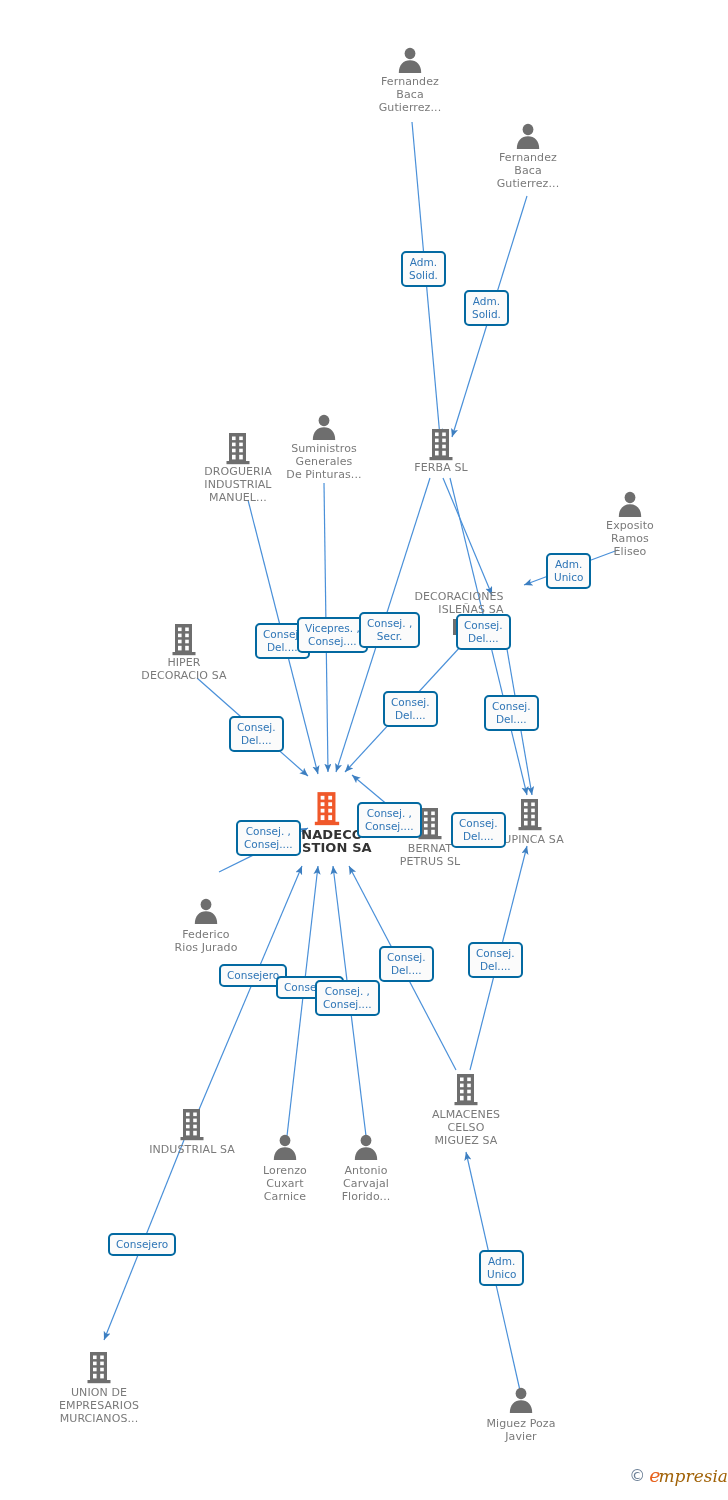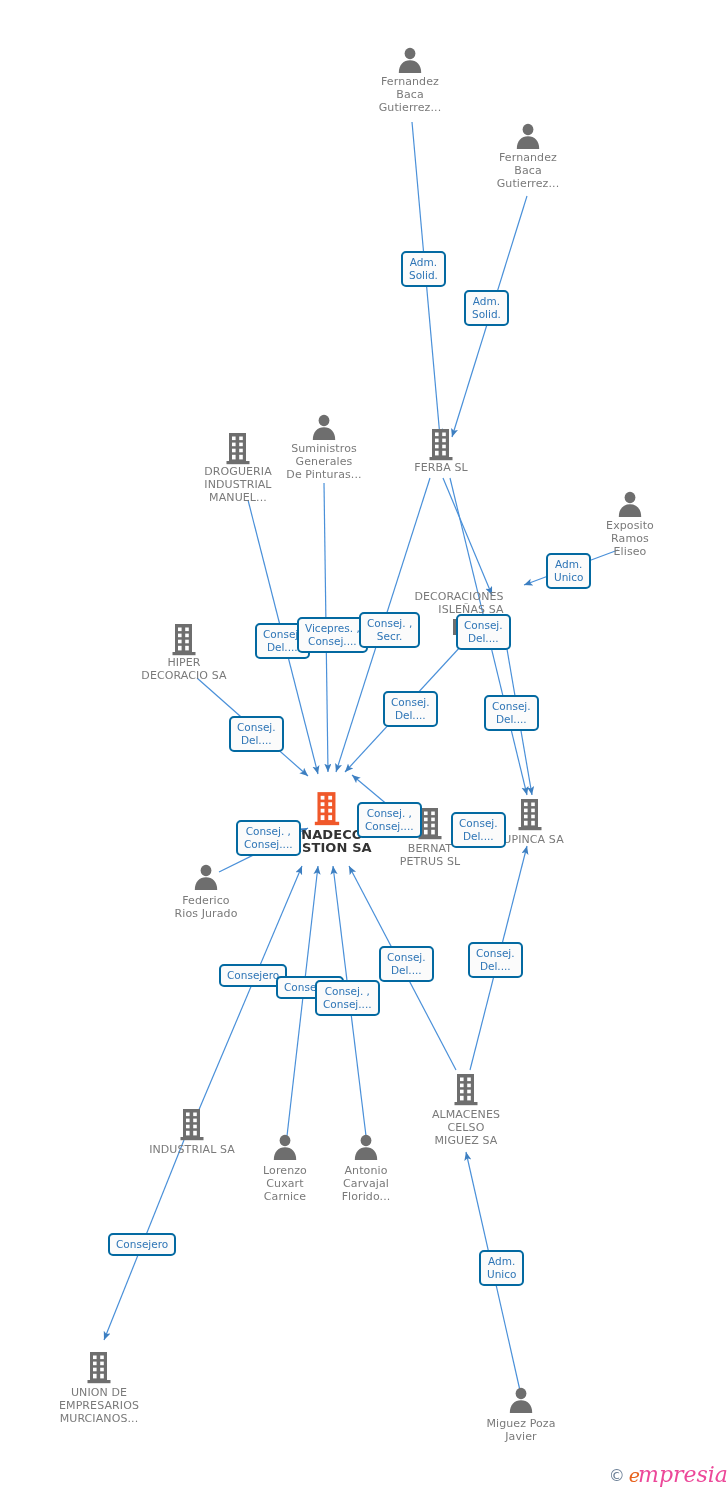--- a/index.html
+++ b/index.html
@@ -20,21 +20,21 @@
   .node.label-below .label{margin-top:2px;}
 
   .edge-label{
     position:absolute;background:#fbfbfb;border:2px solid #0369a1;border-radius:5px;
     color:#2e75b6;font-size:10.5px;line-height:13px;text-align:center;
     padding:3px 6px;white-space:pre-line;box-sizing:border-box;
   }
   .watermark{position:absolute;right:8px;bottom:14px;display:flex;align-items:center;gap:4px;}
   .watermark .c{color:#6b7f96;font-size:16px;line-height:16px;}
   .watermark .w1{color:#e8621d;font-size:19px;font-style:italic;font-family:"DejaVu Serif",serif;line-height:19px;}
-  .watermark .w2{color:#ec4899;font-size:22px;font-style:italic;font-family:"DejaVu Serif",serif;line-height:17px;margin-left:-2px;}
+  .watermark .w2{color:#a16207;font-size:17px;font-style:italic;font-family:"DejaVu Serif",serif;line-height:17px;margin-left:-2px;}
 </style>
 </head>
 <body>
 
 <div id="canvas">
   <svg id="edges" xmlns="http://www.w3.org/2000/svg">
     <defs>
       <marker id="arrow" markerWidth="9" markerHeight="9" refX="7" refY="3" orient="auto" markerUnits="strokeWidth">
         <path d="M0,0 L7,3 L0,6 L1.6,3 z" fill="#3d7fc1"></path>
       </marker>
@@ -198,21 +198,21 @@
             <rect x="14.2" y="5.5" width="3.6" height="3.6" fill="#fff"></rect>
             <rect x="7" y="11.6" width="3.6" height="3.6" fill="#fff"></rect>
             <rect x="14.2" y="11.6" width="3.6" height="3.6" fill="#fff"></rect>
             <rect x="7" y="17.7" width="3.6" height="3.6" fill="#fff"></rect>
             <rect x="14.2" y="17.7" width="3.6" height="3.6" fill="#fff"></rect>
             <rect x="7" y="23.8" width="3.6" height="4.6" fill="#fff"></rect>
             <rect x="14.2" y="23.8" width="3.6" height="4.6" fill="#fff"></rect>
           </svg></span>
         <div class="label">EUPINCA SA</div>
       </div>
-      <div class="node person label-below" style="left: 146px; width: 120px; top: 862px;">
+      <div class="node person label-below" style="left: 146px; width: 120px; top: 896px;">
         <span class="glyph"><svg width="30" height="30" viewBox="0 0 30 30">
             <ellipse cx="15" cy="8.5" rx="5.4" ry="5.8" fill="#6e6e6e"></ellipse>
             <path d="M3.8 28 C3.8 19.5 8.6 15.3 15 15.3 C21.4 15.3 26.2 19.5 26.2 28 Z" fill="#6e6e6e"></path>
           </svg></span>
         <div class="label">Federico
 Rios Jurado</div>
       </div>
       <div class="node company label-below" style="left: 406px; width: 120px; top: 1072px;">
         <span class="glyph"><svg width="26" height="34" viewBox="0 0 26 34">
             <rect x="4" y="2" width="17" height="29" fill="#6e6e6e"></rect>

